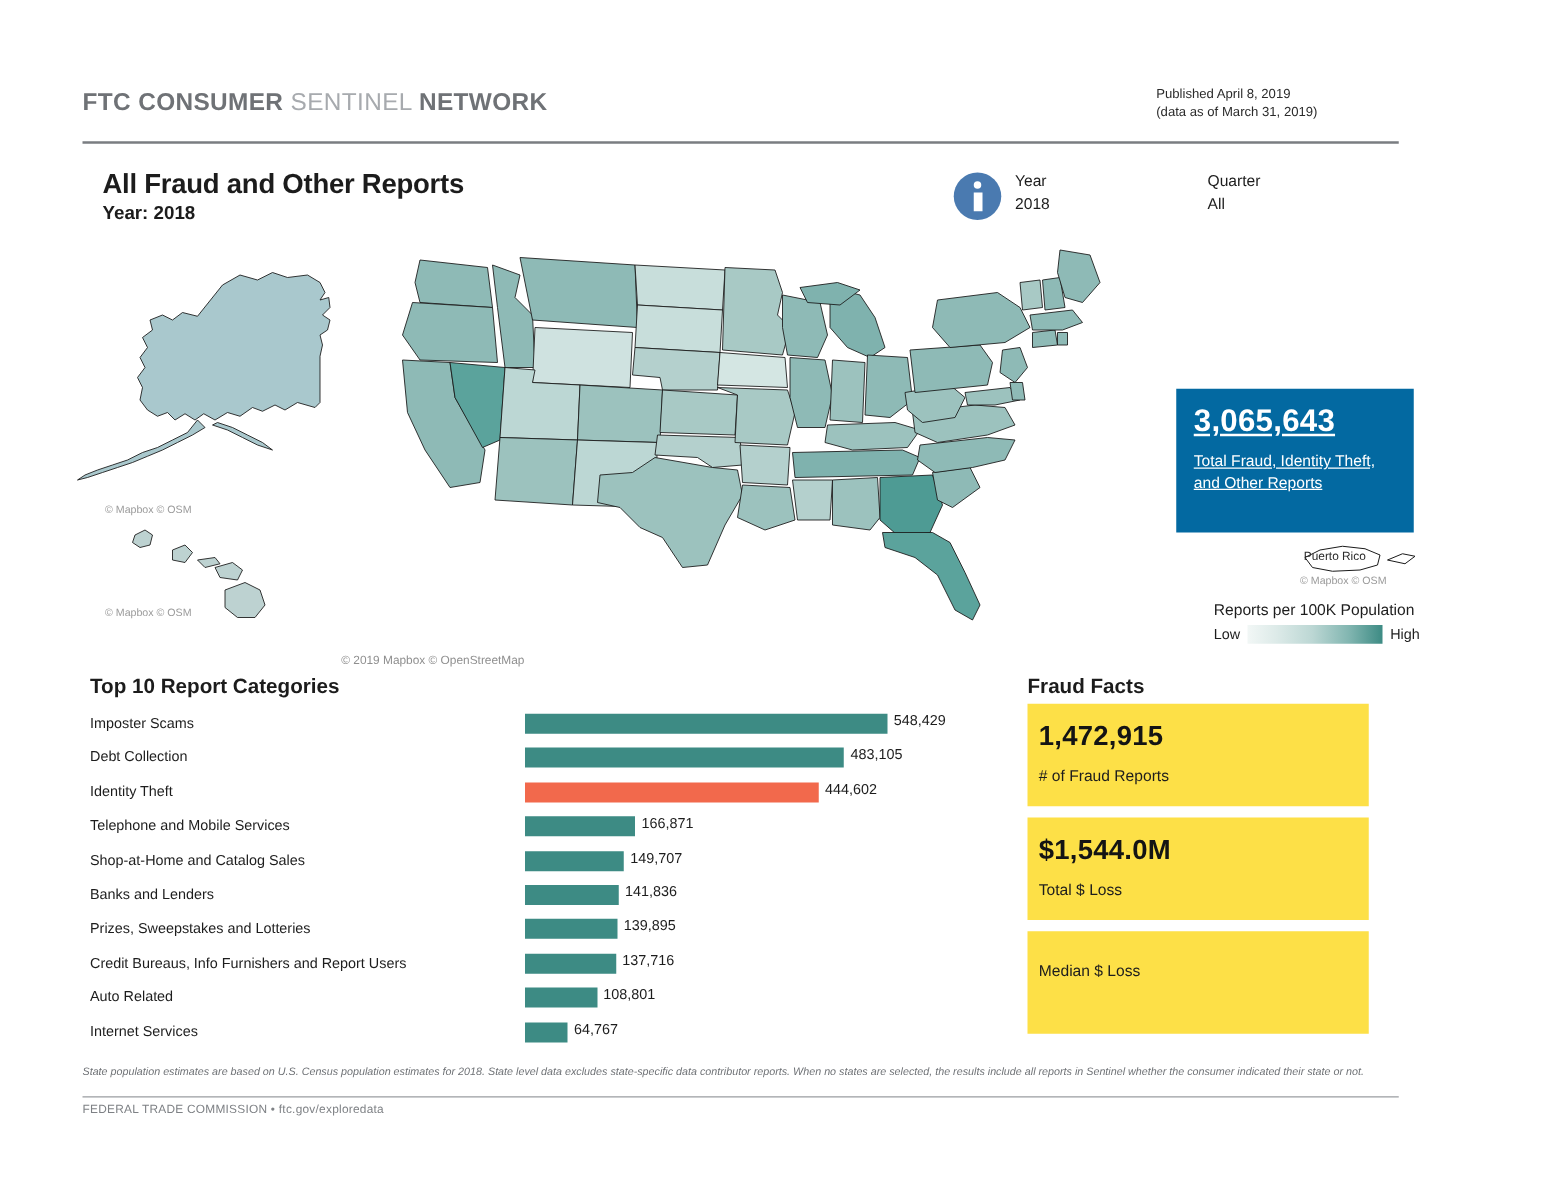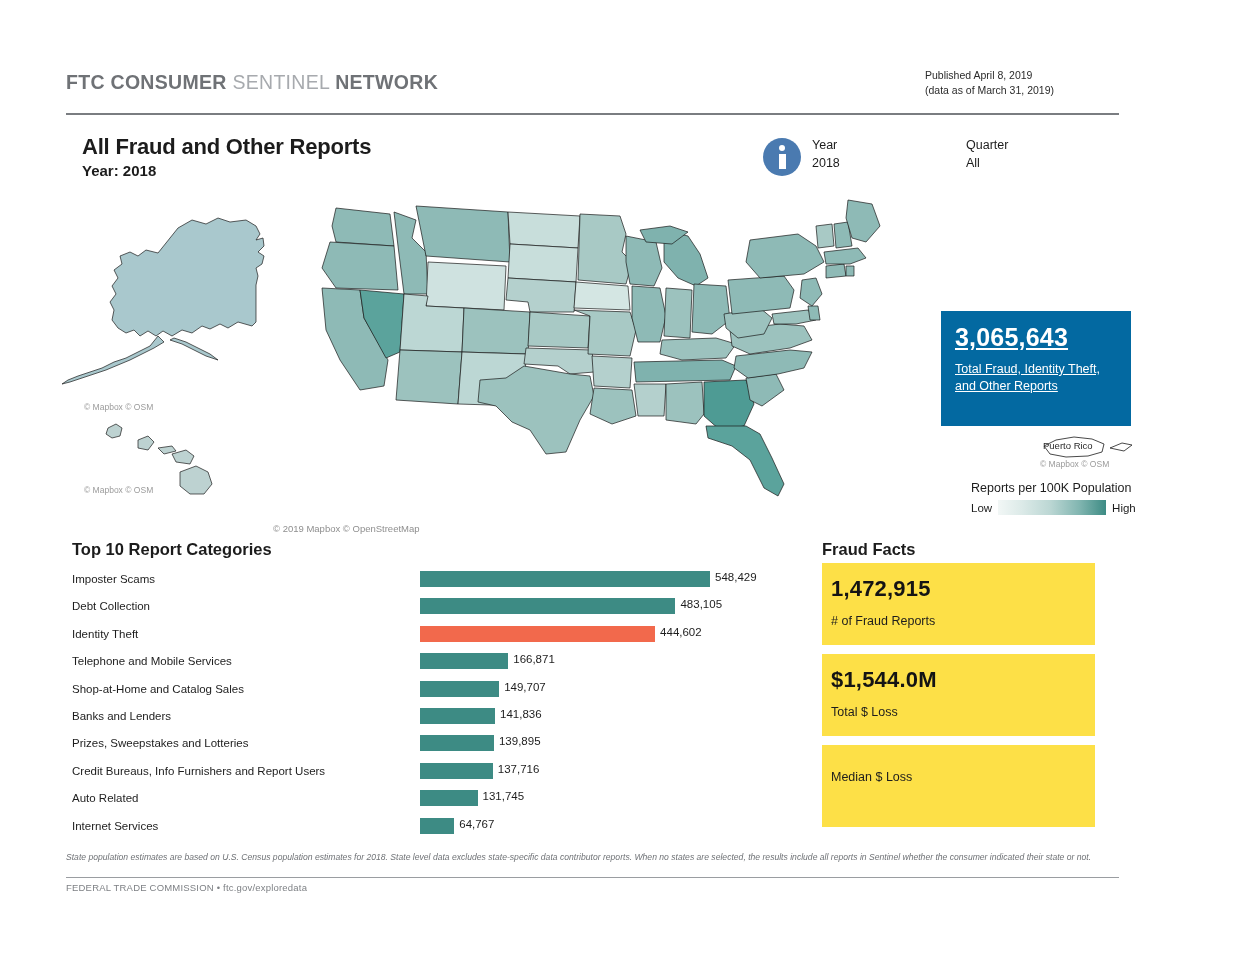--- a/index.html
+++ b/index.html
@@ -365,21 +365,21 @@
       <div class="bar-cat">Credit Bureaus, Info Furnishers and Report Users</div>
       <div class="bar-track">
         <div class="bar-fill" style="width: 72.8219px;"></div>
         <div class="bar-val">137,716</div>
       </div>
     </div>
     <div class="bar-row">
       <div class="bar-cat">Auto Related</div>
       <div class="bar-track">
         <div class="bar-fill" style="width: 57.5321px;"></div>
-        <div class="bar-val">131,745</div>
+        <div class="bar-val">108,801</div>
       </div>
     </div>
     <div class="bar-row">
       <div class="bar-cat">Internet Services</div>
       <div class="bar-track">
         <div class="bar-fill" style="width: 34.2477px;"></div>
         <div class="bar-val">64,767</div>
       </div>
     </div>
   </div>

